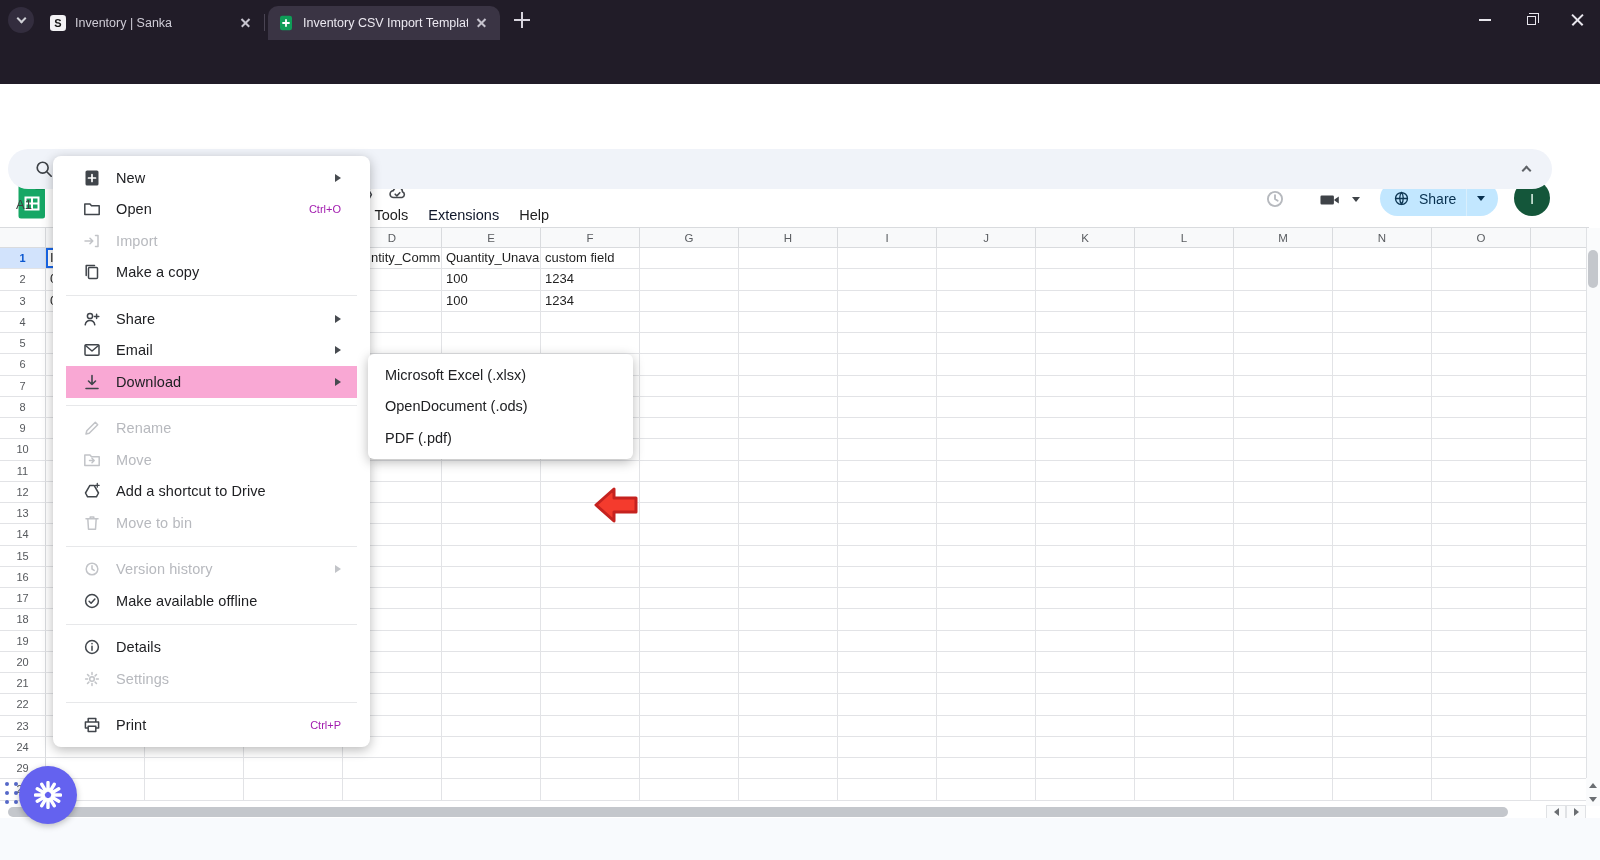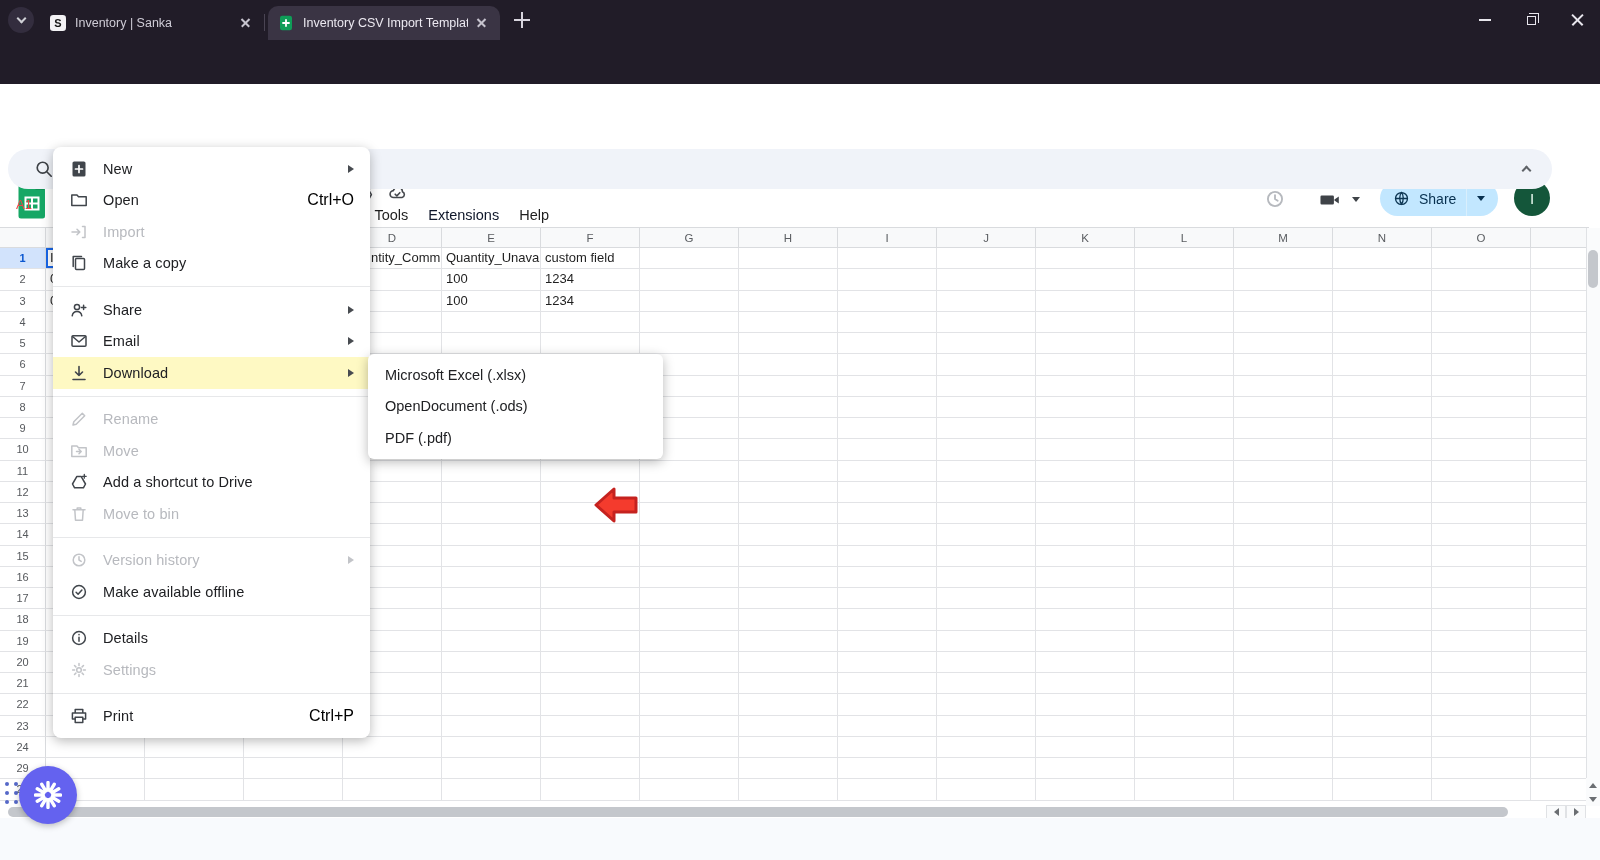--- a/index.html
+++ b/index.html
@@ -64,21 +64,21 @@
   #sharebtn .gl{width:17px;height:17px;margin-left:13px;color:#0c3552}
   #sharebtn .lbl{font-size:14px;margin-left:9px}
   #sharebtn .sep{width:1px;height:35px;background:#d9effd;margin-left:10px}
   #sharebtn .caret{margin-left:10px}
   .avatar-lg{position:absolute;left:1514px;top:96px;width:36px;height:36px;border-radius:50%;background:#14563a;color:#eafaf0;font-size:15px;display:flex;align-items:center;justify-content:center}
 
   
   #toolbarstrip{position:absolute;left:8px;top:149px;width:1544px;height:40px;border-radius:20px;background:#f0f3f9}
   .tb-search{position:absolute;left:26px;top:10px;width:20px;height:20px;color:#3e4247}
   .tb-collapse{position:absolute;right:22px;top:14px}
-  #namebox{position:absolute;left:16px;top:197px;font-size:13px;color:#ef4444}
+  #namebox{position:absolute;left:16px;top:197px;font-size:13px;color:#404040}
 
   
   #grid{position:absolute;left:0;top:227px}
   #ghead{display:flex;height:21px;border-top:1px solid #d9dbde;border-bottom:1px solid #d9dbde;background:#f8f9fa}
   .gh{width:99px;border-right:1px solid #d9dbde;font-size:11.5px;color:#5a5d61;display:flex;align-items:center;justify-content:center}
   .gh.corner{width:46px}
   .gh.stub{width:58px;border-right:none}
   .grow{display:flex;height:21.25px}
   .rh{width:46px;border-right:1px solid #d9dbde;border-bottom:1px solid #e2e3e6;font-size:11px;color:#55585c;display:flex;align-items:center;justify-content:center;background:#fff}
   .rh.selrow{background:#d2e3fc;color:#0b57d0;font-weight:bold}
@@ -104,33 +104,33 @@
   
   #bottombar{position:absolute;left:0;top:818px;width:1600px;height:42px;background:#f8fafd}
 
   
   #dots{position:absolute;left:5px;top:782px;width:16px;display:flex;flex-wrap:wrap;gap:5px}
   #dots i{width:4px;height:4px;border-radius:50%;background:#5568c8}
   #fab{position:absolute;left:19px;top:766px;width:58px;height:58px;border-radius:50%;background:#6462ef;display:flex;align-items:center;justify-content:center;box-shadow:0 2px 6px rgba(0,0,0,.25);z-index:70}
   #fab svg{width:28px;height:28px;color:#fff}
 
   
-  #file-menu{position:absolute;left:53px;top:147px;width:317px;padding:6px 0;background:#fff;border-radius:8px;box-shadow:0 3px 12px rgba(0,0,0,.28);z-index:50}
+  #file-menu{position:absolute;left:53px;top:156px;width:317px;padding:6px 13px;background:#fff;border-radius:8px;box-shadow:0 3px 12px rgba(0,0,0,.28);z-index:50}
   .fm-item{height:31.5px;display:flex;align-items:center;padding:0 16px 0 17px}
-  .fm-item.hl{background:#fef9c3}
+  .fm-item.hl{background:#f9a8d4}
   .fm-icon{width:18px;height:18px;color:#40454b;flex:0 0 auto}
   .fm-label{font-size:14.5px;color:#202124;margin-left:15px;letter-spacing:.1px}
-  .fm-short{margin-left:auto;font-size:16px;color:#000000}
+  .fm-short{margin-left:auto;font-size:11px;color:#a21caf}
   .fm-arrow{margin-left:auto;width:0;height:0;border-left:6px solid #474b50;border-top:4px solid transparent;border-bottom:4px solid transparent}
   .fm-item.disabled .fm-icon,.fm-item.disabled .fm-arrow{color:#c2c4c8;border-left-color:#c2c4c8}
   .fm-item.disabled .fm-label{color:#b7b9be}
   .fm-div{height:1px;background:#e7e8ea;margin:7px 0}
 
   
-  #download-menu{position:absolute;left:368px;top:354px;width:295px;padding:5px 0;background:#fff;border-radius:6px;box-shadow:0 3px 12px rgba(0,0,0,.28);z-index:51}
+  #download-menu{position:absolute;left:368px;top:354px;width:265px;padding:5px 0;background:#fff;border-radius:6px;box-shadow:0 3px 12px rgba(0,0,0,.28);z-index:51}
   .dl-item{height:31.6px;display:flex;align-items:center;padding:0 17px;font-size:14.5px;color:#202124}
   .dl-item.hl{background:#ececee}
 
   #red-arrow{position:absolute;left:594px;top:486px;width:44px;height:38px;z-index:60}
 </style>
 </head>
 <body>
 
 <div id="screen">
 

